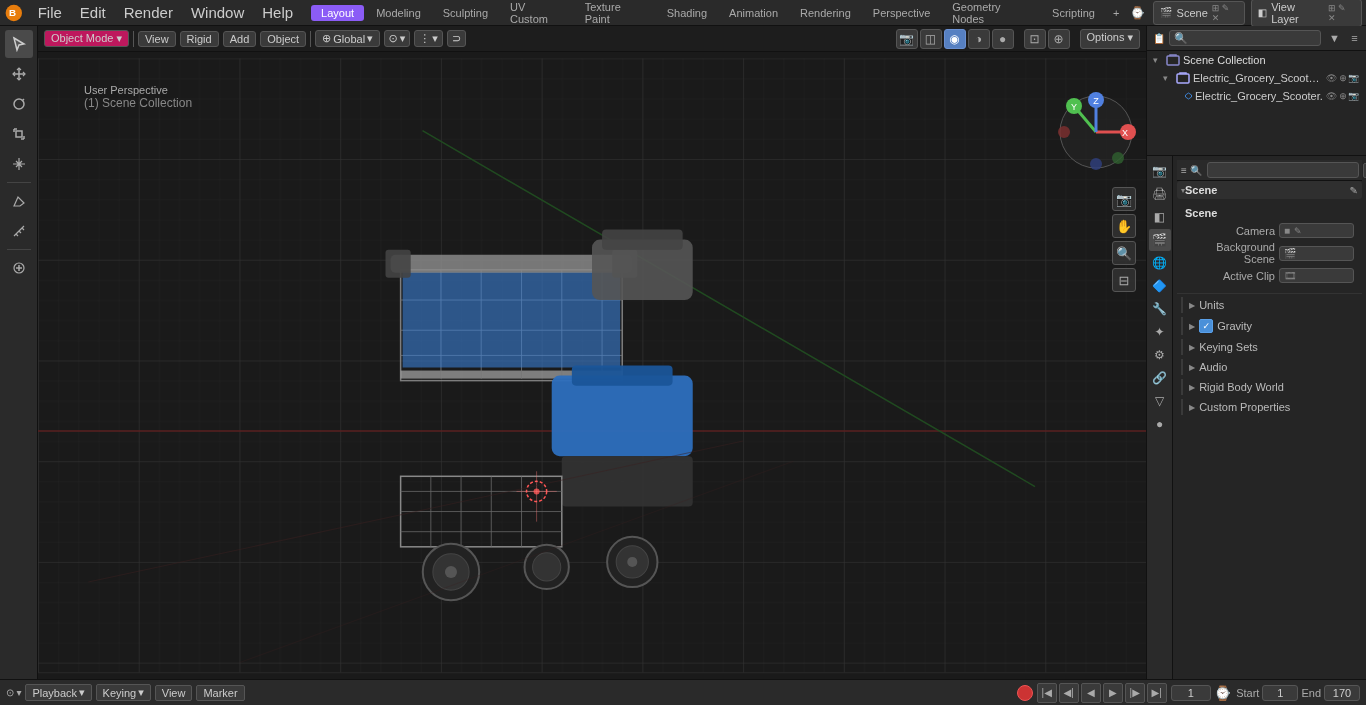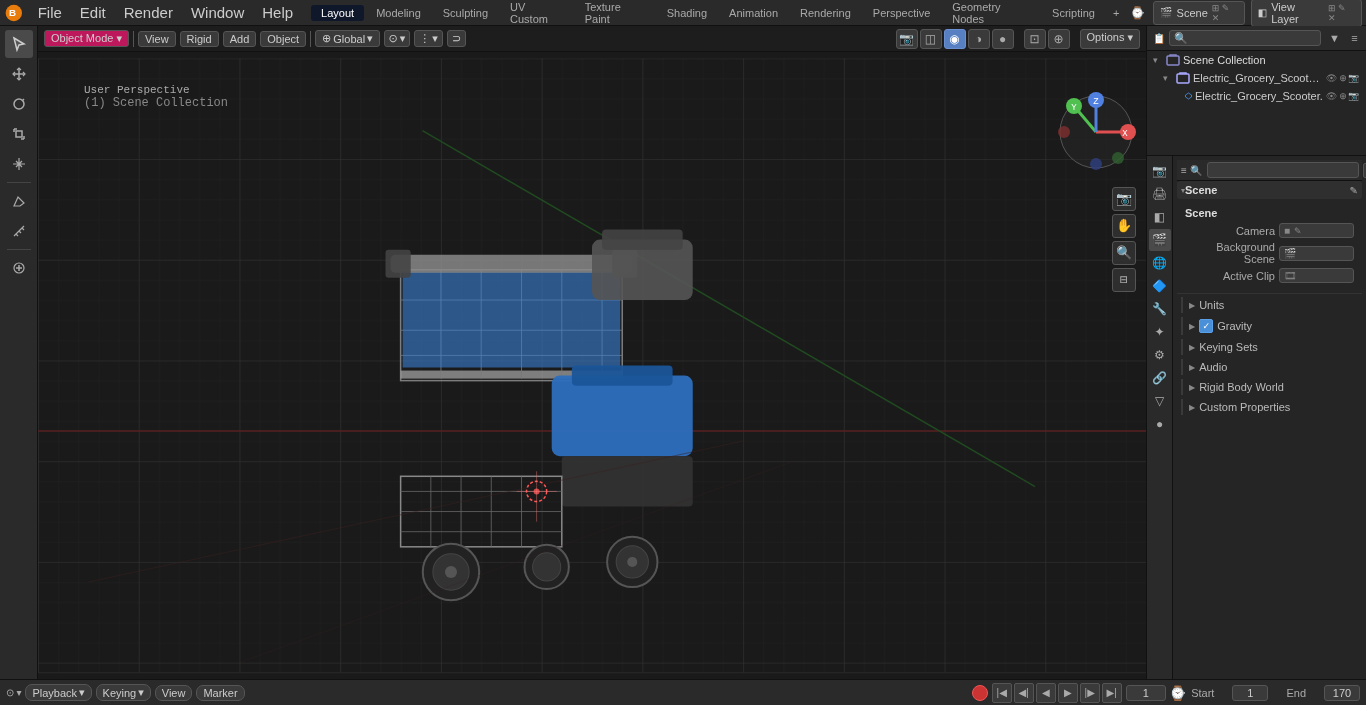--- a/index.html
+++ b/index.html
@@ -42,21 +42,21 @@
       gap: 2px;
     }
     .workspace-tab {
       padding: 2px 10px;
       border-radius: 3px;
       font-size: 11px;
       color: #aaa;
       cursor: pointer;
     }
     .workspace-tab.active {
-      background: #0f172a;
+      background: #8b5cf6;
       color: #fff;
       text-align: center;
     }
     .plus-tab {
       width: 20px;
       height: 20px;
       display: flex;
       align-items: center;
       justify-content: center;
       color: #aaa;
@@ -400,21 +400,21 @@
       align-items: center;
       padding: 2px 0;
       cursor: pointer;
       color: #bbb;
       font-size: 11px;
       gap: 4px;
     }
     .timeline-btn {
       background: #3a3a3a;
       border: 1px solid #555;
-      border-radius: 7px;
+      border-radius: 2px;
       padding: 1px 6px;
       color: #ccc;
       font-size: 11px;
       cursor: pointer;
       display: flex;
       align-items: center;
       gap: 2px;
     }
     .timeline-controls {
       display: flex;
@@ -439,21 +439,21 @@
       border: 1px solid #555;
       border-radius: 3px;
       padding: 1px 4px;
       color: #ccc;
       font-size: 11px;
       text-align: center;
     }
     .start-end {
       display: flex;
       align-items: center;
-      gap: 18px;
+      gap: 3px;
     }
     .se-label { font-size: 11px; color: #aaa; }
     .se-val {
       width: 36px;
       background: #3a3a3a;
       border: 1px solid #555;
       border-radius: 3px;
       padding: 1px 4px;
       color: #ccc;
       font-size: 11px;
@@ -508,21 +508,20 @@
       color: #888;
     }
 
     
     .viewport-3d {
       position: absolute;
       top: 26px;
       left: 0;
       right: 0;
       bottom: 0;
-      font-family: Liberation Mono, monospace;
     }
 
     .prop-divider {
       width: 100%;
       height: 1px;
       background: #333;
       margin: 3px 0;
     }
 
     .outliner-full {

